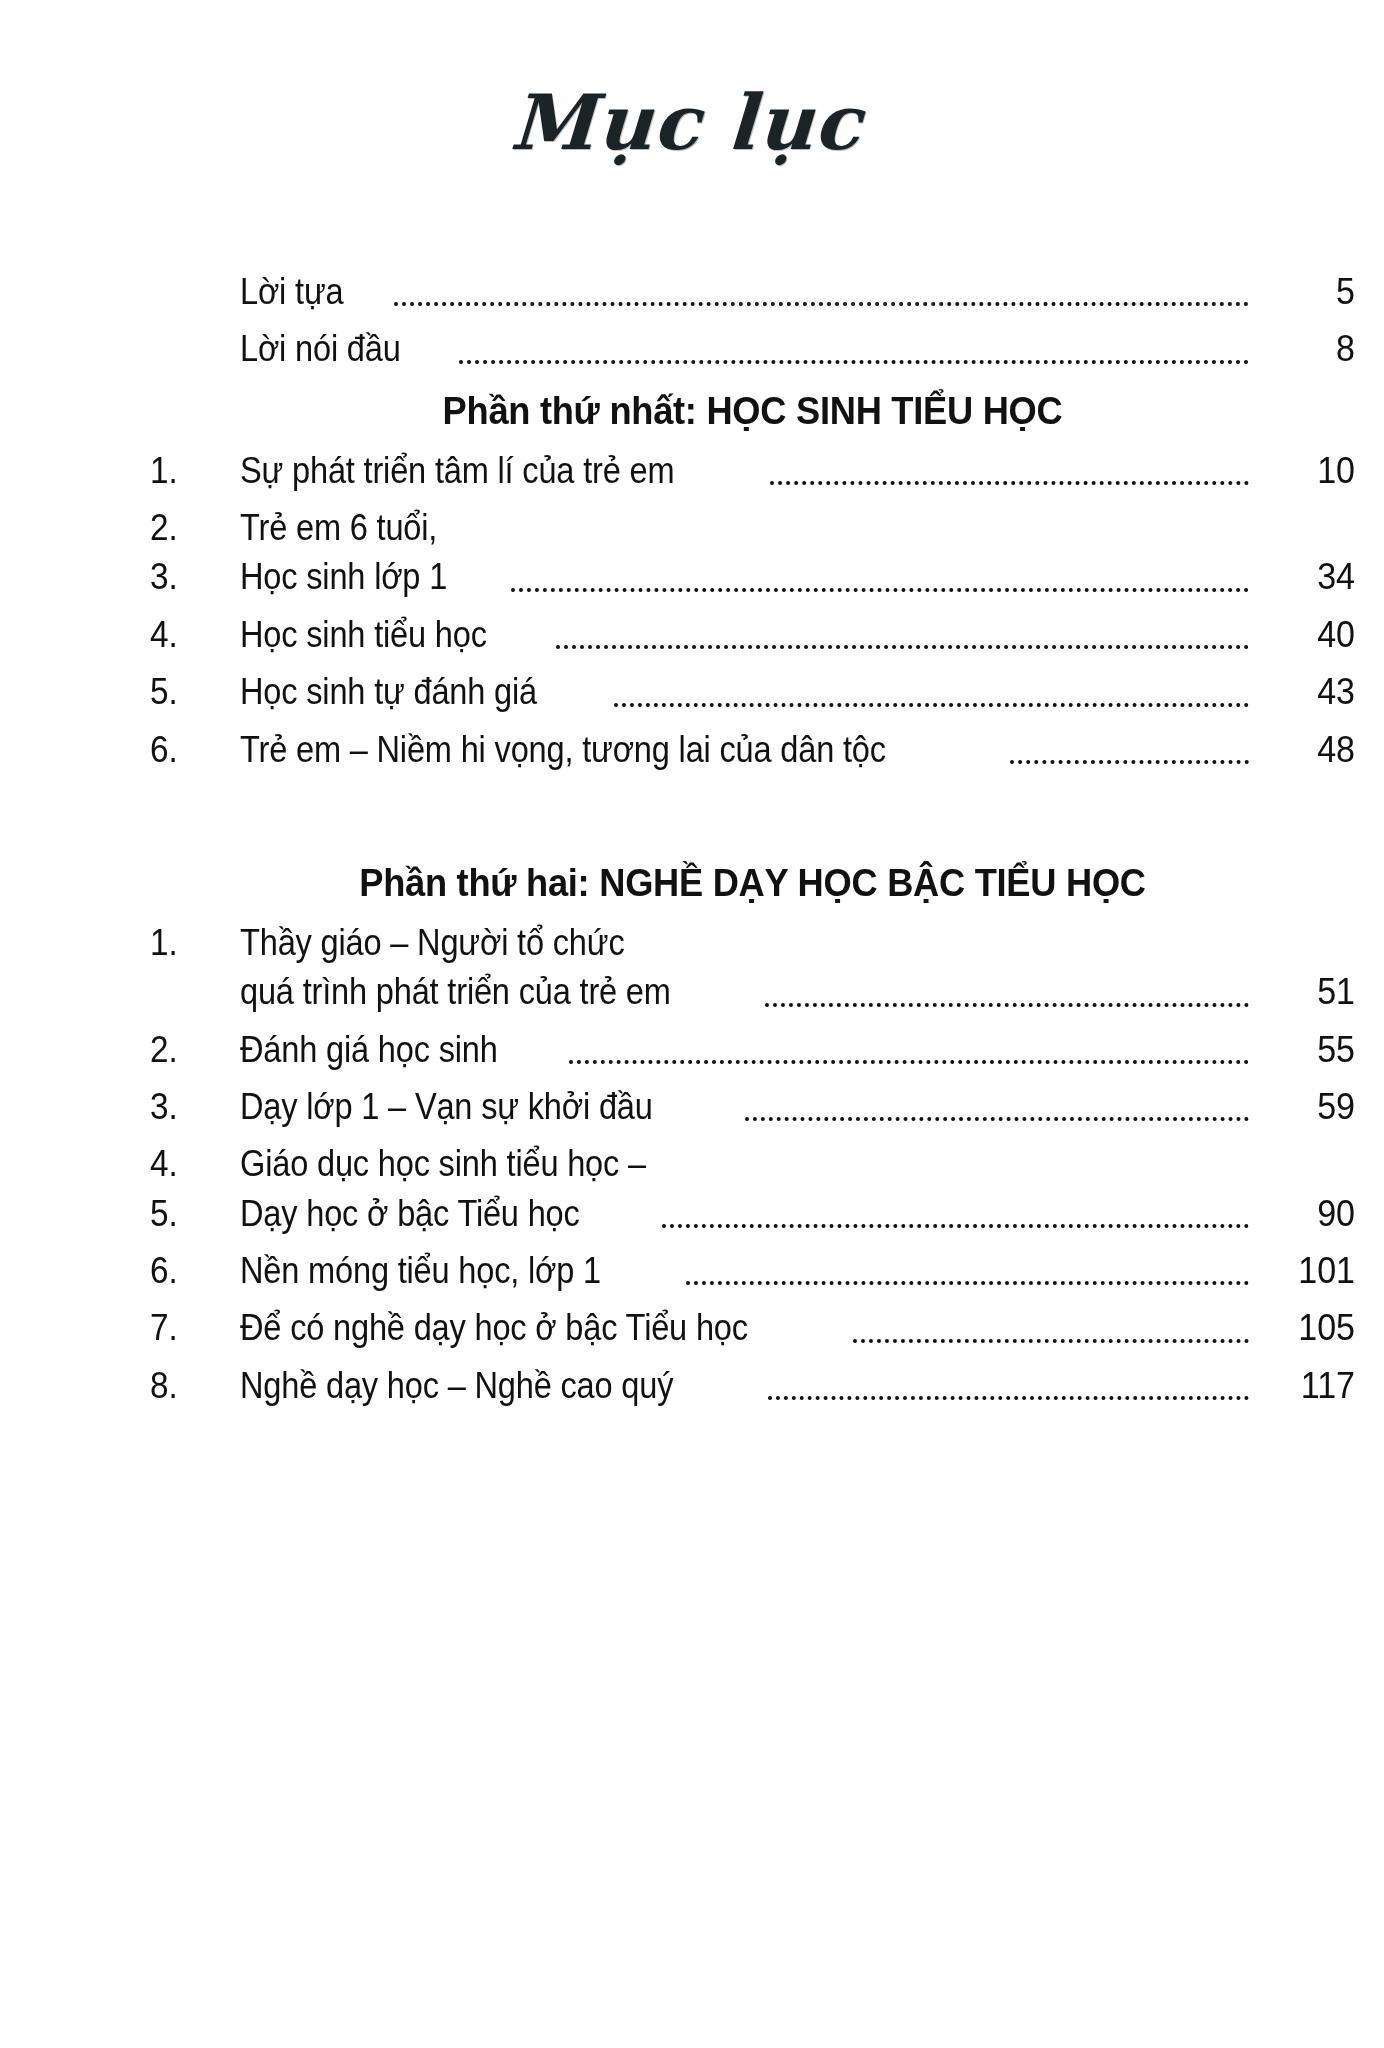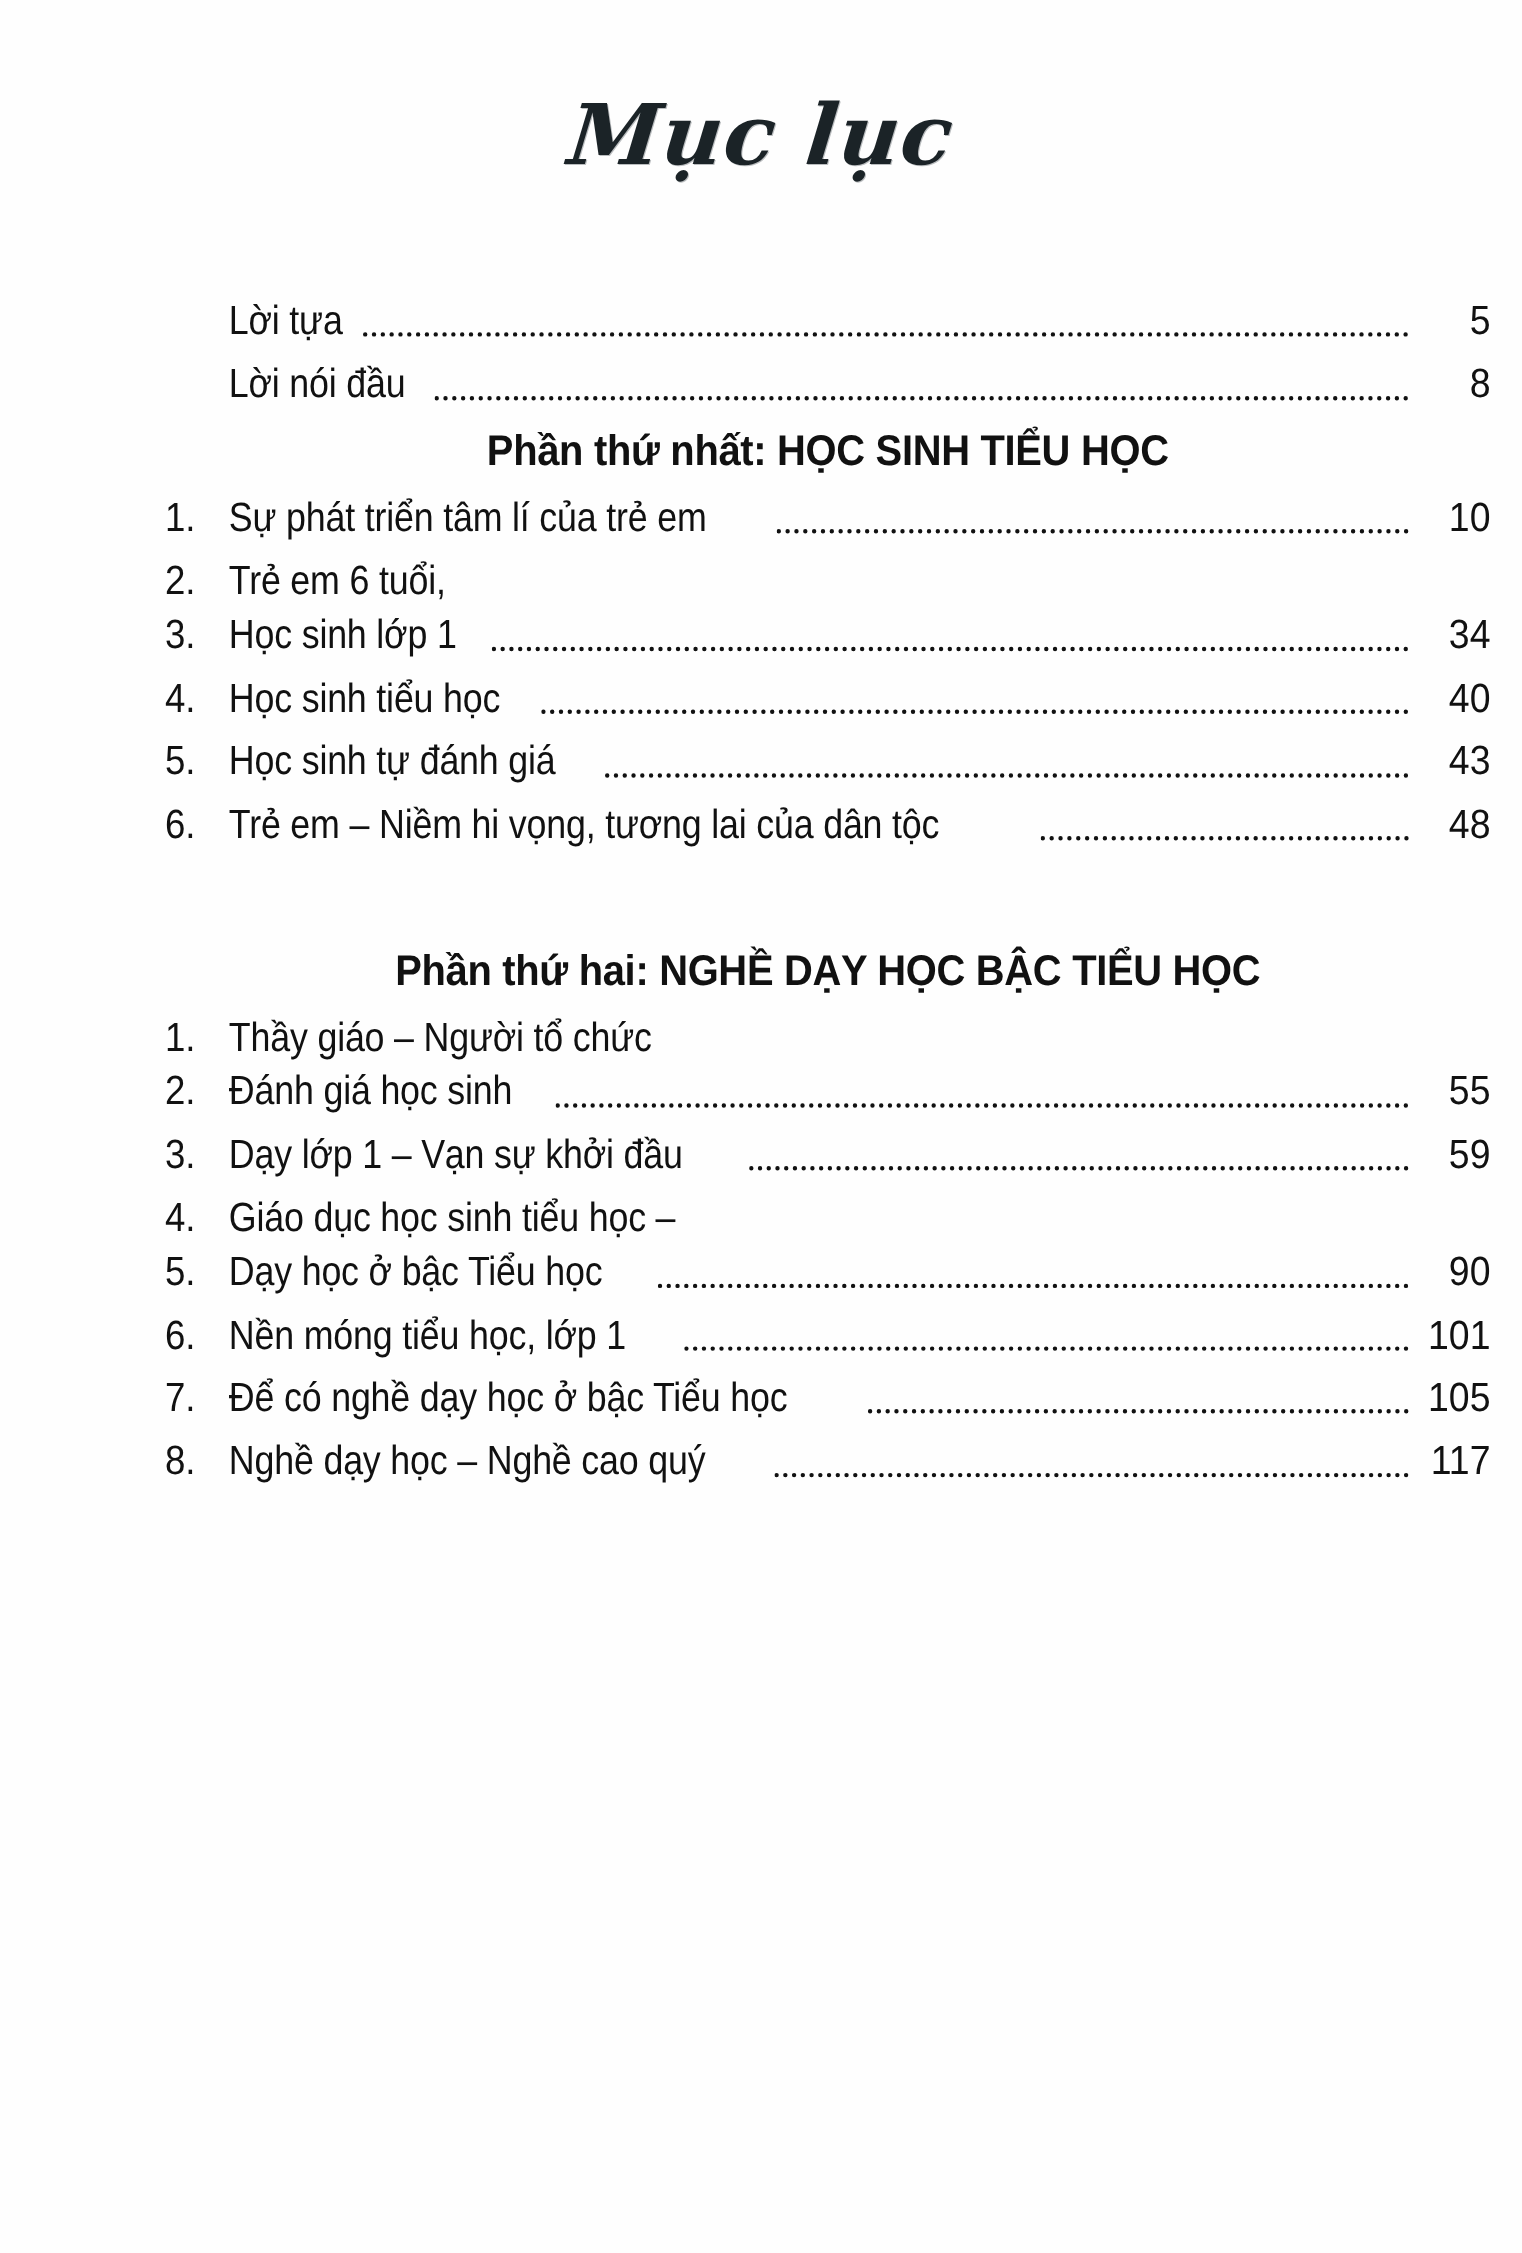--- a/index.html
+++ b/index.html
@@ -39,20 +39,21 @@
     position: absolute;
     top: 268px;
     left: 150px;
     width: 1205px;
   }
 
   .row {
     display: flex;
     align-items: flex-end;
     margin-bottom: 10px;
+    gap: 32px;
   }
   .row.tight { margin-bottom: 2px; }
 
   .num {
     flex: 0 0 58px;
     font-size: 37px;
     font-weight: 400;
     color: #111;
     line-height: 1.28;
     font-family: "Liberation Sans", sans-serif;
@@ -193,20 +194,26 @@
     <div class="gap-big"></div>
 
     <div class="part-heading">Phần thứ hai: NGHỀ DẠY HỌC BẬC TIỂU HỌC</div>
 
     <div class="row nolead tight">
       <div class="num">1.</div>
       <div class="label">Thầy giáo – Người tổ chức</div>
       <div class="leader hidden"></div>
       <div class="pageno"></div>
     </div>
+    <div class="row">
+      <div class="num blank indent-sub">.</div>
+      <div class="label">quá trình phát triển của trẻ em</div>
+      <div class="leader"></div>
+      <div class="pageno">51</div>
+    </div>
 
     <div class="row">
       <div class="num">2.</div>
       <div class="label">Đánh giá học sinh</div>
       <div class="leader"></div>
       <div class="pageno">55</div>
     </div>
 
     <div class="row">
       <div class="num">3.</div>

